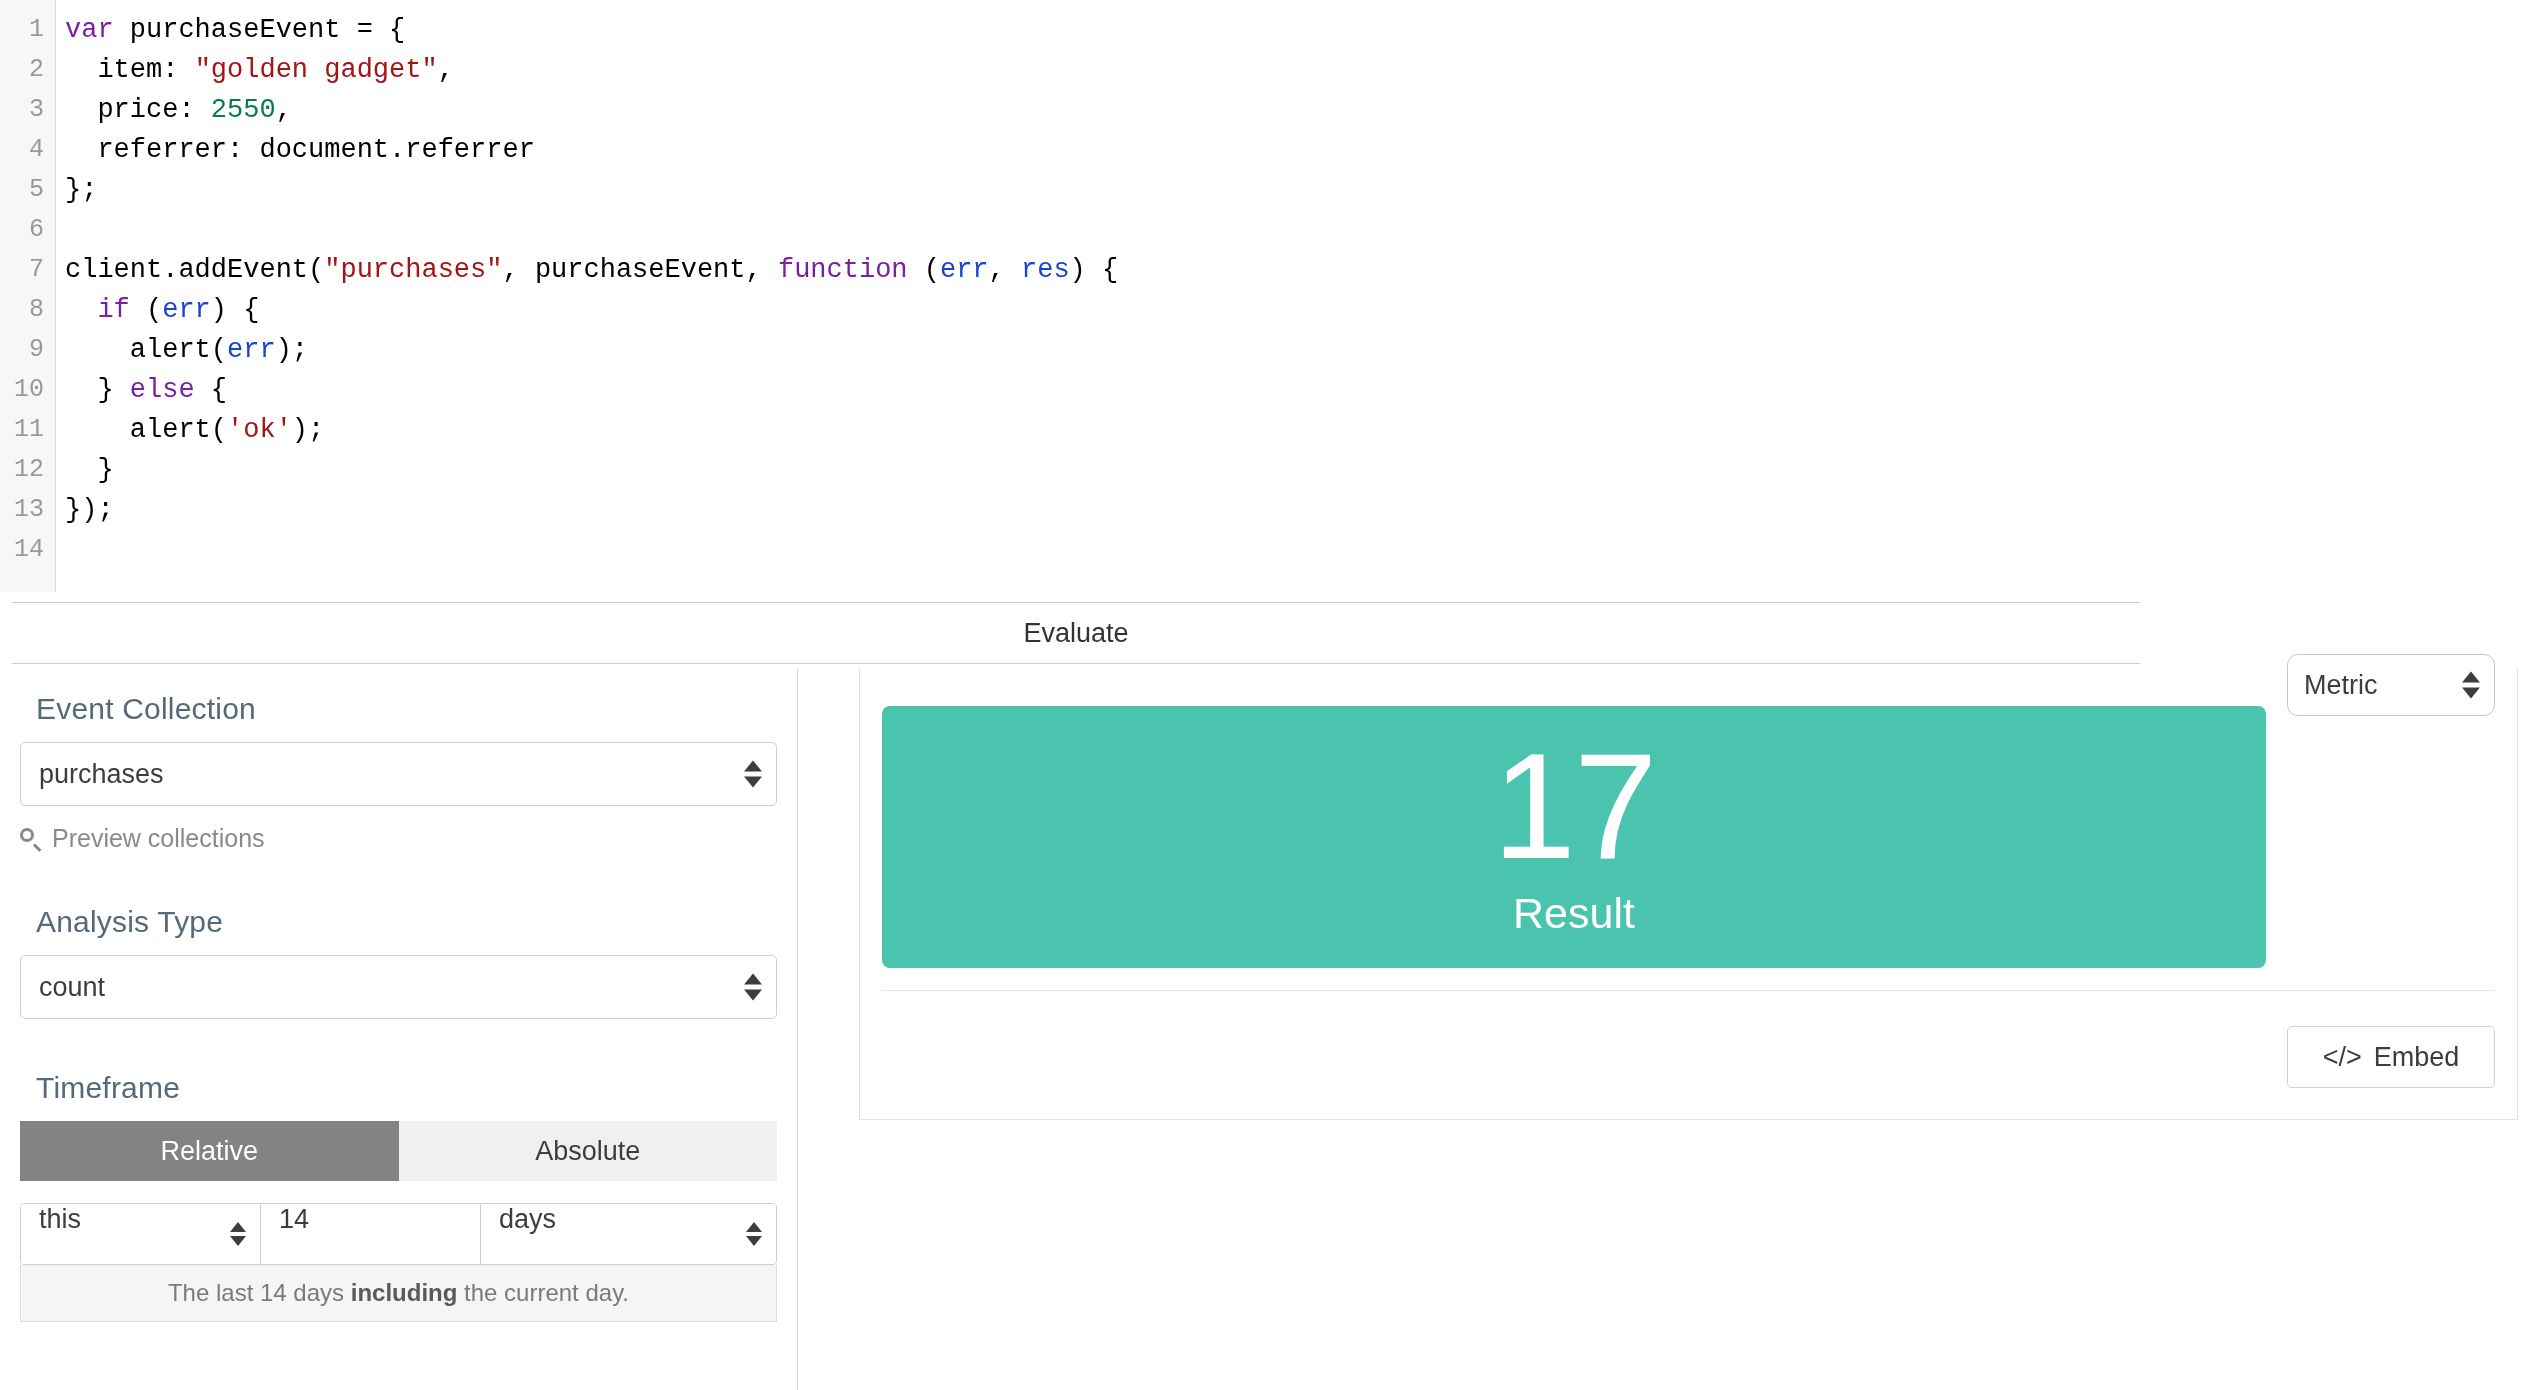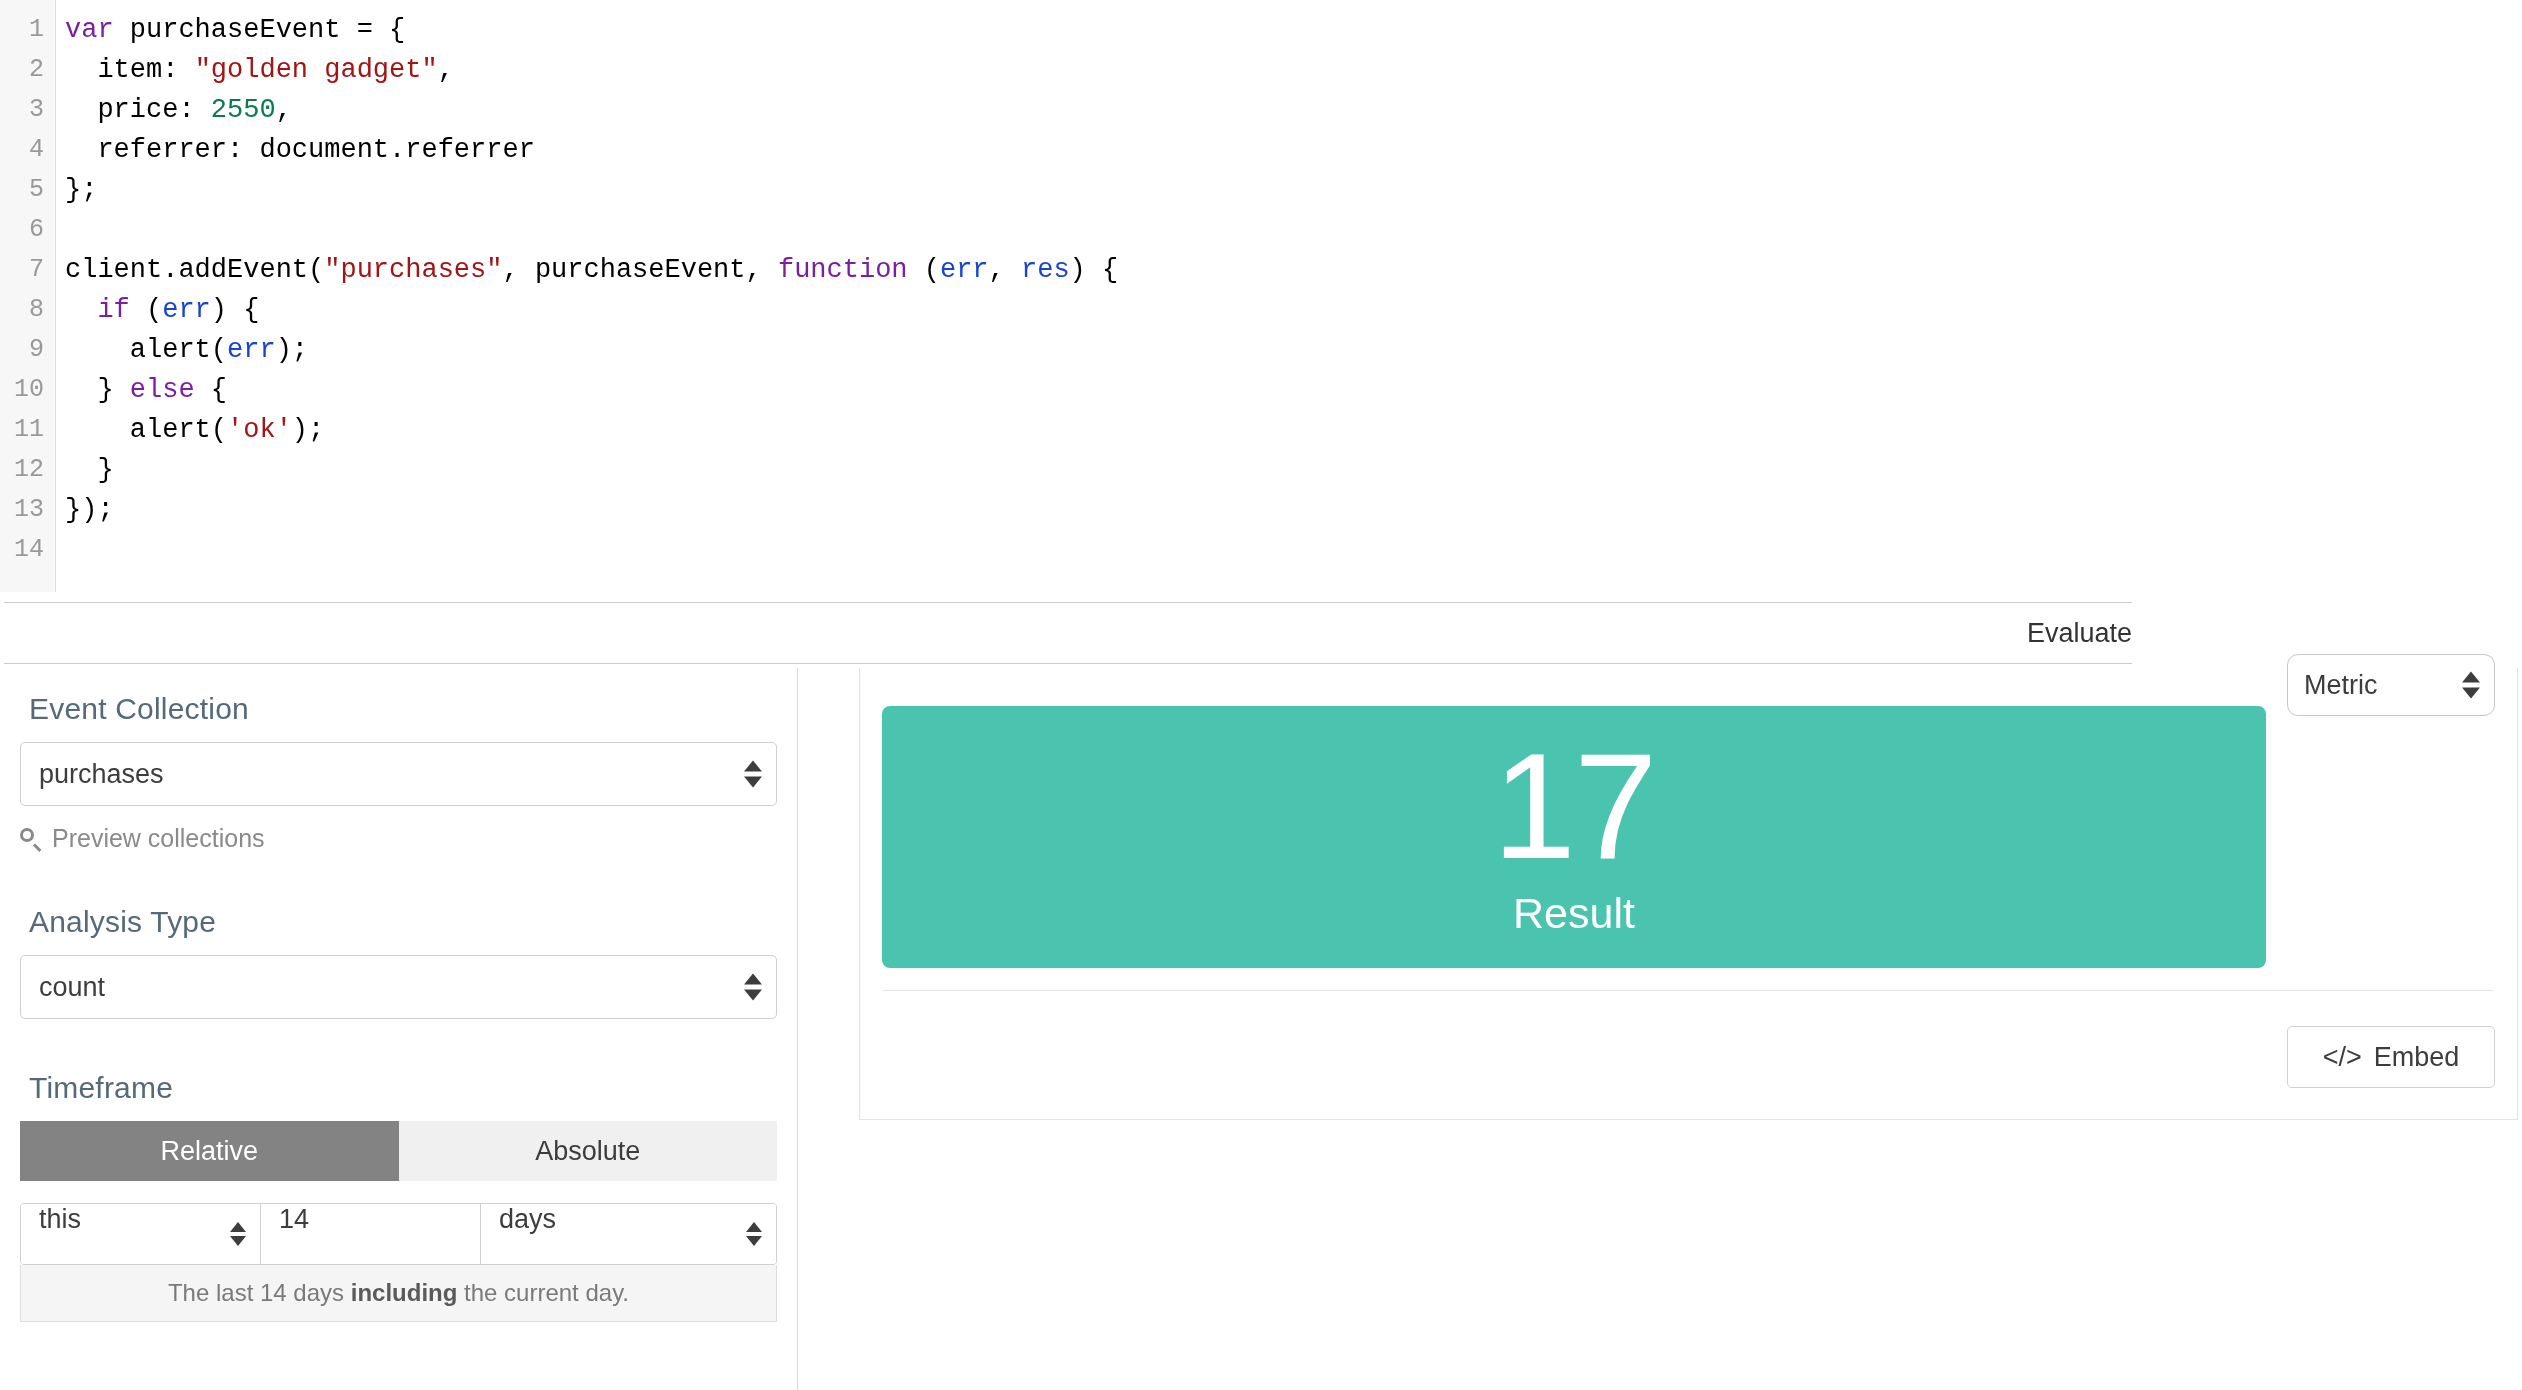--- a/index.html
+++ b/index.html
@@ -58,32 +58,32 @@
     color: #000;
   }
   .kw  { color: #7b1fa2; }
   .str { color: #a31515; }
   .num { color: #0b7a51; }
   .var { color: #1744d1; }
 
   
   .evaluate {
     position: absolute;
-    left: 4px;
+    left: 12px;
     top: 602px;
     width: 2128px;
     height: 62px;
     background: #ffffff;
     border: 1px solid #ccc;
     border-left: none;
     border-right: none;
     box-sizing: border-box;
     display: flex;
     align-items: center;
-    justify-content: flex-end;
+    justify-content: center;
     font-size: 27px;
     color: #333;
     cursor: pointer;
   }
 
   
   .lower {
     position: absolute;
     left: 0;
     top: 668px;
@@ -98,21 +98,21 @@
     flex: 0 0 798px;
     box-sizing: border-box;
     border-right: 1px solid #dadada;
     padding: 24px 20px 0 20px;
     background: #fff;
   }
   .section-title {
     font-size: 30px;
     color: #546a7b;
     font-weight: 400;
-    margin: 0 0 16px 9px;
+    margin: 0 0 16px 16px;
     letter-spacing: 0.2px;
   }
   .section-title.second { margin-top: 52px; }
 
   .select-box {
     position: relative;
     height: 64px;
     border: 1px solid #cfcfcf;
     border-radius: 5px;
     background: #fff;

